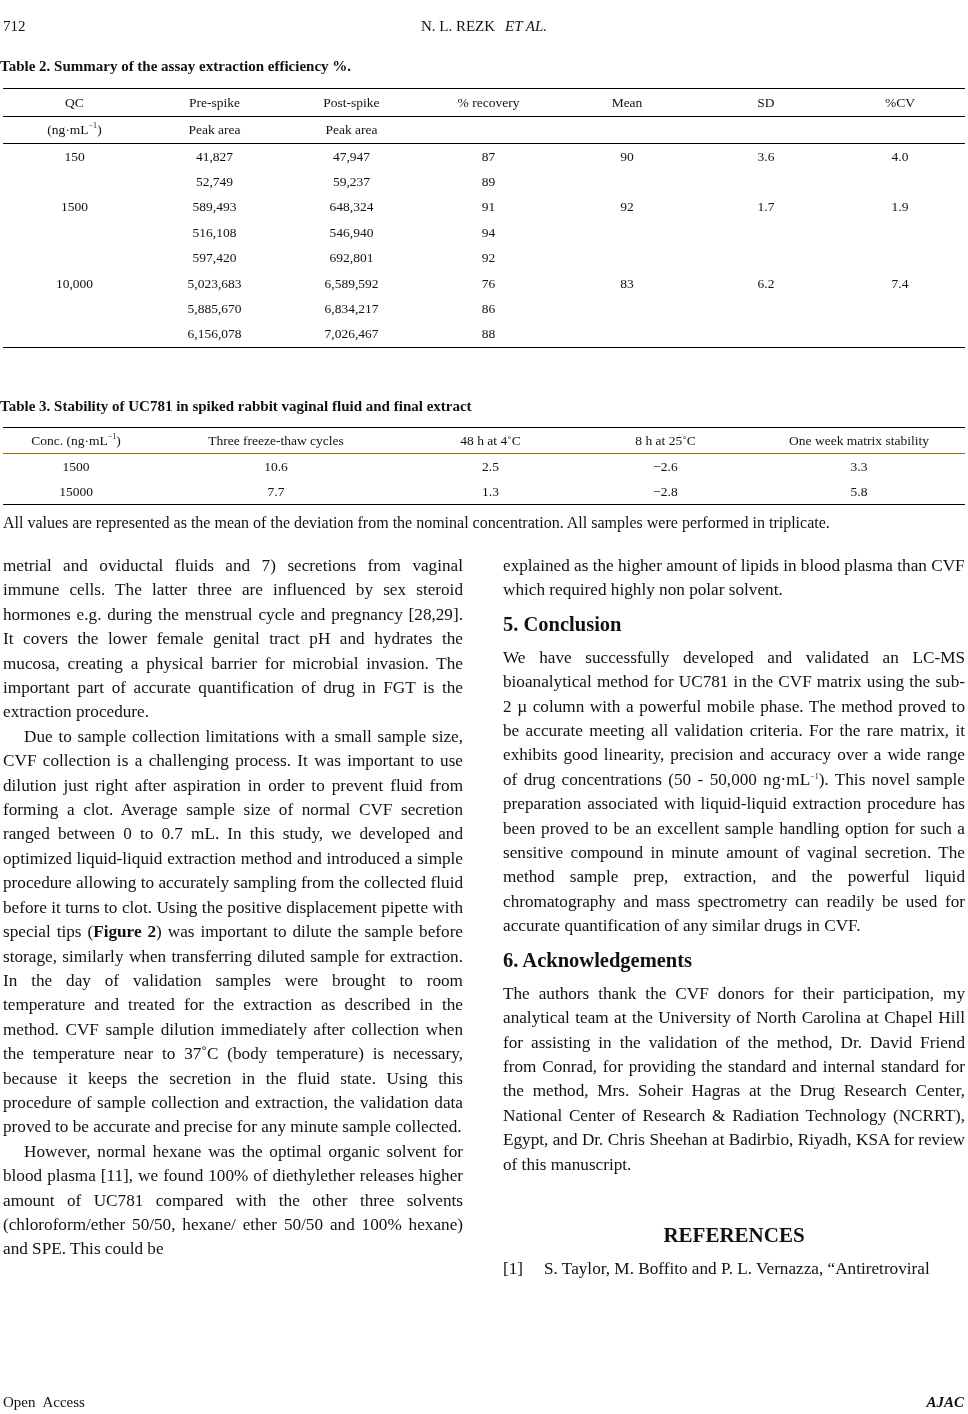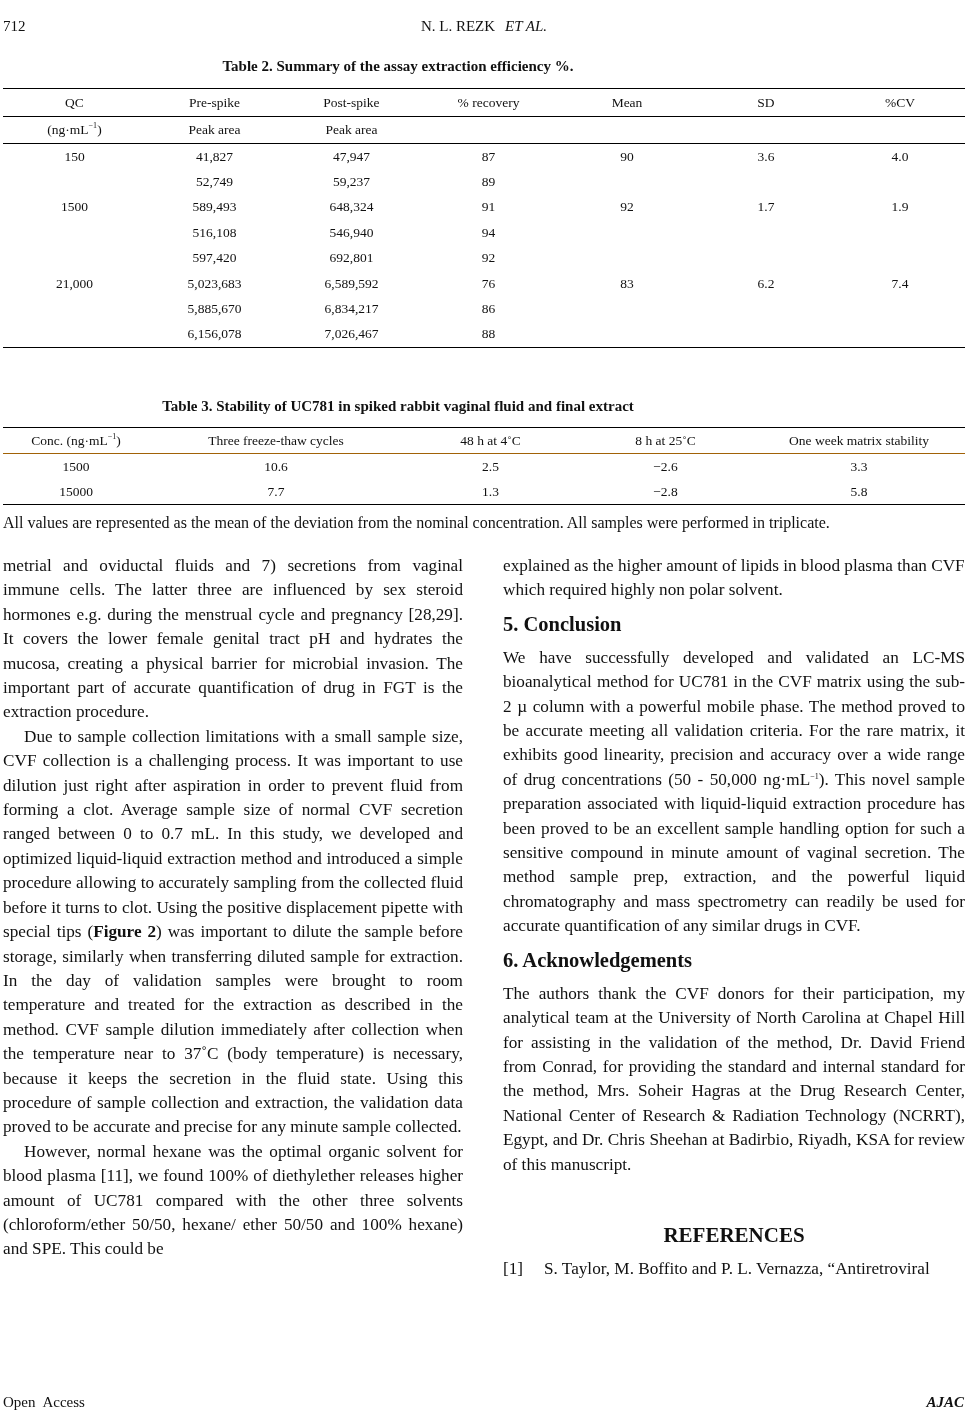--- a/index.html
+++ b/index.html
@@ -3,21 +3,21 @@
 <meta charset="utf-8">
 <style>
   html, body { margin: 0; padding: 0; background: #ffffff; }
   body { width: 968px; height: 1414px; position: relative; overflow: hidden;
          font-family: "Liberation Serif", serif; color: #111; }
   .abs { position: absolute; }
   .run-head { top: 16px; left: 0; width: 968px; height: 24px; font-size: 15px; }
   .page-num { position: absolute; left: 3px; top: 2px; }
   .run-title { position: absolute; left: 0; width: 968px; top: 2px; text-align: center; }
   .run-title i { font-style: italic; margin-left: 10px; }
-  .tcap { left: 0; width: 796px; text-align: center; font-weight: bold; font-size: 15px; }
+  .tcap { left: 0; width: 796px; text-align: left; font-weight: bold; font-size: 15px; }
   table { border-collapse: collapse; font-size: 13.5px; position: absolute; }
   td { text-align: center; padding: 0; white-space: nowrap; }
   #t2 { left: 3px; top: 88px; width: 962px; border-top: 1.5px solid #000; border-bottom: 1.5px solid #000; }
   #t2 tr.h1 td { height: 27px; border-bottom: 1px solid #000; }
   #t2 tr.h2 td { height: 26px; border-bottom: 1.5px solid #000; }
   #t2 tr.r td { height: 25.4px; }
   #t2 col.c1 { width: 143px; } #t2 col.c2 { width: 137px; } #t2 col.c3 { width: 137px; }
   #t2 col.c4 { width: 137px; } #t2 col.c5 { width: 140px; } #t2 col.c6 { width: 138px; } #t2 col.c7 { width: 130px; }
   #t3 { left: 3px; top: 427px; width: 962px; border-top: 1.5px solid #000; border-bottom: 1.5px solid #000; }
   #t3 tr.h td { height: 25px; border-bottom: 1px solid #a16207; margin-top: 48px; }
@@ -117,21 +117,21 @@
       <tr class="r">
         <td></td>
         <td>597,420</td>
         <td>692,801</td>
         <td>92</td>
         <td></td>
         <td></td>
         <td></td>
       </tr>
       <tr class="r">
-        <td>21,000</td>
+        <td>10,000</td>
         <td>5,023,683</td>
         <td>6,589,592</td>
         <td>76</td>
         <td>83</td>
         <td>6.2</td>
         <td>7.4</td>
       </tr>
       <tr class="r">
         <td></td>
         <td>5,885,670</td>

